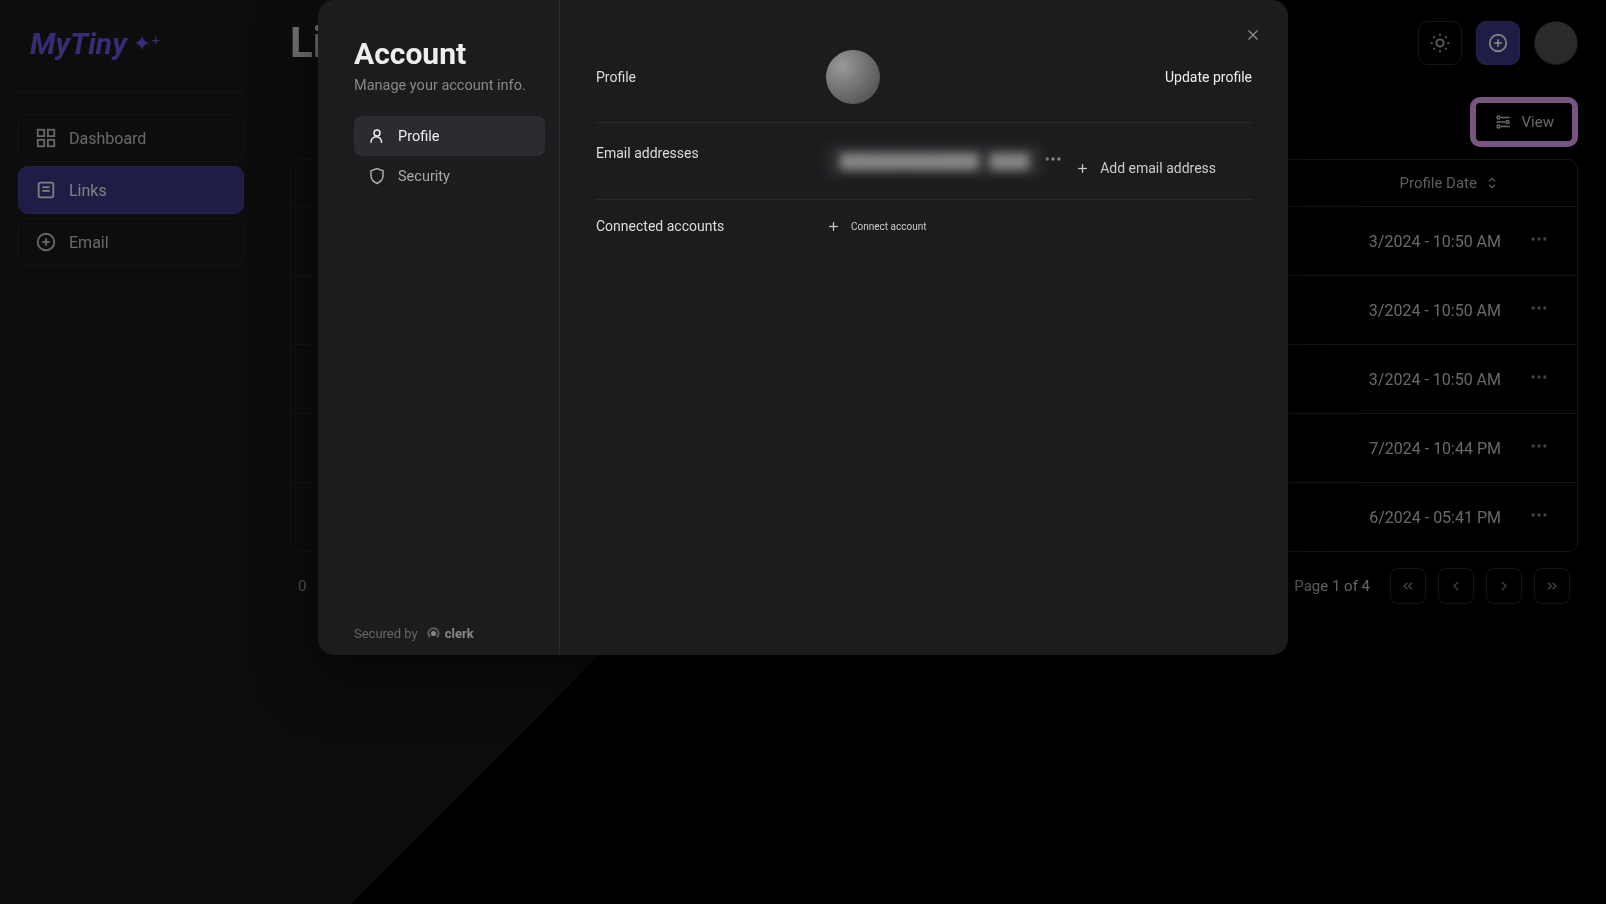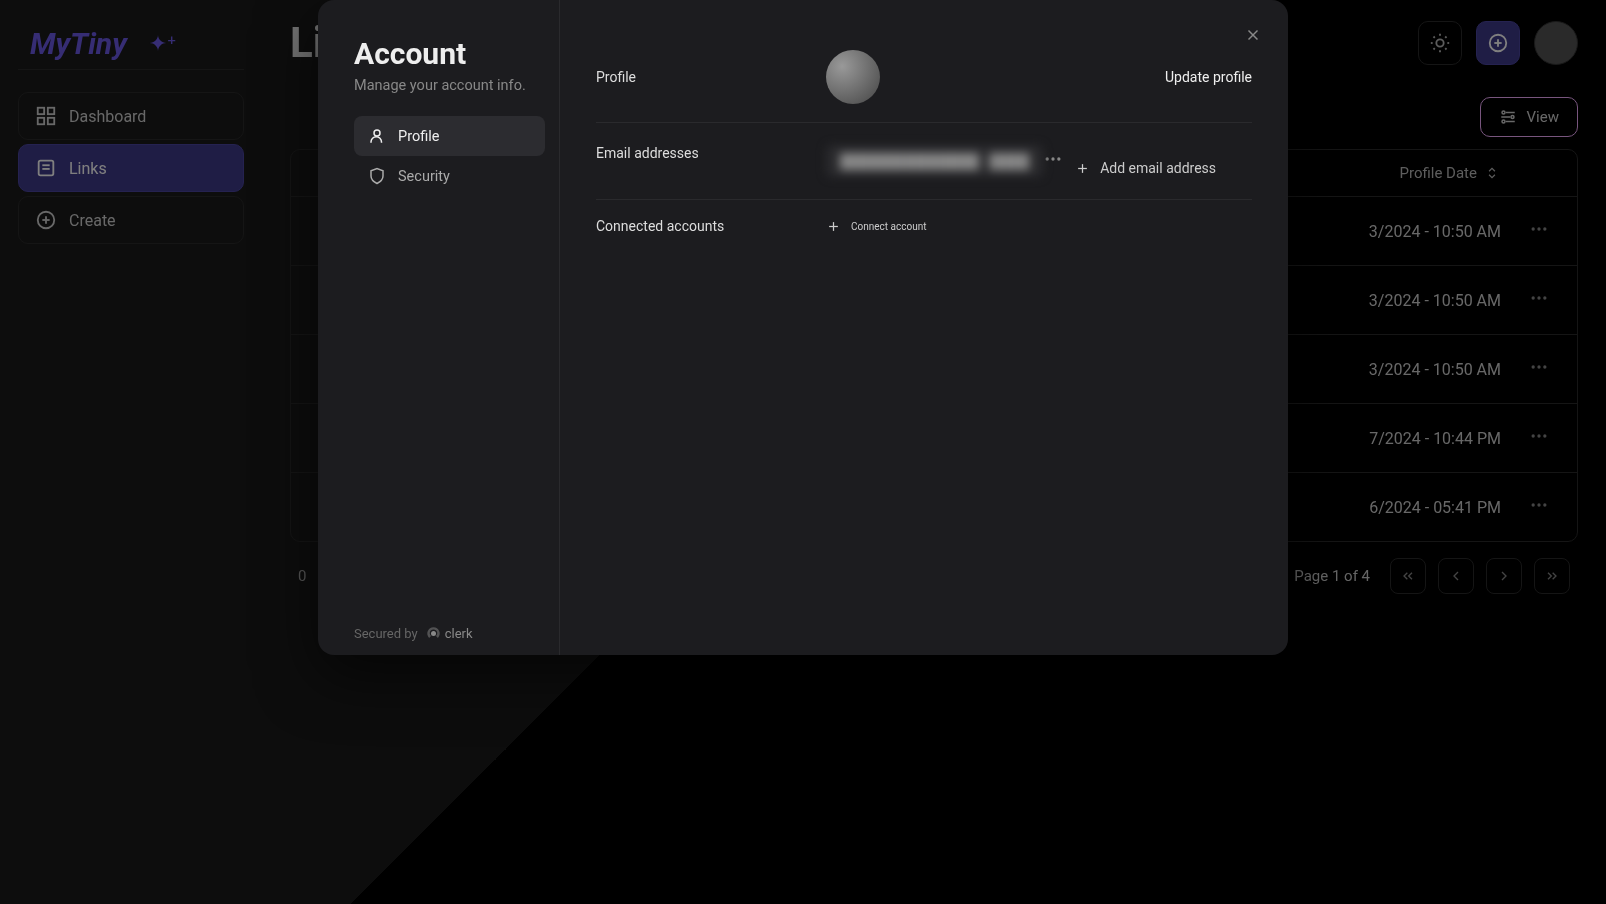--- a/index.html
+++ b/index.html
@@ -1,20 +1,20 @@
 <!DOCTYPE html>
 <html><head>
 <meta charset="utf-8">
 <style>
 *{margin:0;padding:0;box-sizing:border-box;font-family:-apple-system,BlinkMacSystemFont,"Segoe UI",Roboto,sans-serif}
 body{background:#0a0a0a;color:#e5e5e5;overflow:hidden;width:1606px;height:904px;position:relative}
 body::before{content:"";position:absolute;inset:0;background:linear-gradient(135deg,#1a1a1a 0%,#1a1a1a 50%,#000 50%,#000 100%);z-index:-1}
 
 .sidebar{position:absolute;left:0;top:0;width:262px;height:100%;padding:18px;display:flex;flex-direction:column}
-.logo{display:flex;align-items:center;gap:22px;padding:8px 12px}
+.logo{display:flex;align-items:center;gap:6px;margin-bottom:22px;padding:8px 12px}
 .logo-text{font-size:30px;font-weight:700;color:#6d5ae8;font-style:italic}
 .logo-sparkle{color:#6d5ae8;font-size:22px}
 
 .nav{display:flex;flex-direction:column;gap:4px;border-top:1px solid #2a2a2a;padding-top:22px}
 .nav-item{display:flex;align-items:center;gap:12px;padding:12px 16px;border-radius:10px;color:#d0d0d0;font-size:16px;border:1px solid transparent;cursor:pointer}
 .nav-item.bordered{border:1px solid #2a2a2a}
 .nav-item.active{background:#3f3a8a;color:#fff;border:1px solid #4a45a0}
 .nav-item svg{width:22px;height:22px}
 
 .sidebar-bottom{margin-top:auto;display:flex;flex-direction:column;gap:10px}
@@ -23,21 +23,21 @@
 
 .main{position:absolute;left:262px;top:0;right:0;height:100%;padding:18px 28px}
 .main-header{display:flex;align-items:center;justify-content:space-between;margin-bottom:30px}
 .page-title{font-size:42px;font-weight:700;color:#e5e5e5}
 .header-actions{display:flex;align-items:center;gap:14px}
 .icon-btn{width:44px;height:44px;border-radius:10px;border:1px solid #2a2a2a;display:flex;align-items:center;justify-content:center;cursor:pointer;background:transparent;color:#bbb}
 .icon-btn.primary{background:#3f3a8a;border:1px solid #4a45a0;color:#fff}
 .avatar-btn{width:44px;height:44px;border-radius:50%;border:1px solid #333;overflow:hidden;cursor:pointer;background:#555}
 
 .toolbar{display:flex;justify-content:space-between;align-items:center;margin-bottom:12px}
-.view-btn{display:flex;align-items:center;gap:10px;padding:10px 18px;border-radius:10px;border:1px solid #f0abfc;color:#d0d0d0;font-size:15px;cursor:pointer;background:transparent}
+.view-btn{display:flex;align-items:center;gap:10px;padding:10px 18px;border-radius:10px;border:6px solid #f0abfc;color:#d0d0d0;font-size:15px;cursor:pointer;background:transparent}
 
 .table{width:100%;border:1px solid #2a2a2a;border-radius:10px}
 .table-header{display:flex;padding:14px 18px;border-bottom:1px solid #2a2a2a}
 .col-date{flex:1;text-align:right;display:flex;justify-content:flex-end;align-items:center;gap:8px;color:#bbb;font-size:15px;padding-right:60px}
 .table-row{display:flex;align-items:center;padding:22px 18px;border-bottom:1px solid #2a2a2a}
 .table-row:last-child{border-bottom:none}
 .row-date{flex:1;text-align:right;color:#d0d0d0;font-size:16px;padding-right:18px}
 .row-menu{color:#888;cursor:pointer;padding:0 10px}
 
 .table-footer{display:flex;align-items:center;justify-content:space-between;padding:16px 8px}
@@ -49,21 +49,21 @@
 .overlay{position:absolute;inset:0;background:rgba(0,0,0,0.5);display:flex;align-items:flex-start;justify-content:center;}
 .modal{width:970px;background:#1c1c1f;border-radius:16px;display:flex;overflow:hidden;box-shadow:0 20px 60px rgba(0,0,0,0.6)}
 .modal-sidebar{width:242px;padding:36px 14px 14px 36px;border-right:1px solid #2a2a2d;display:flex;flex-direction:column}
 .modal-title{font-size:30px;font-weight:700;color:#eee;margin-bottom:6px}
 .modal-sub{font-size:14.5px;color:#888;margin-bottom:22px}
 .modal-nav-item{display:flex;align-items:center;gap:12px;padding:11px 14px;border-radius:8px;color:#aaa;font-size:14.5px;cursor:pointer}
 .modal-nav-item.active{background:#2c2c30;color:#eee}
 .modal-nav-item svg{width:18px;height:18px}
 .secured{margin-top:auto;padding-top:430px;display:flex;align-items:center;gap:8px;color:#666;font-size:13px}
 .secured svg{width:15px;height:15px}
-.clerk{font-weight:400;color:#888;display:flex;align-items:center;gap:4px}
+.clerk{font-weight:700;color:#888;display:flex;align-items:center;gap:4px}
 
 .modal-main{flex:1;padding:32px 36px;position:relative}
 .close-btn{position:absolute;top:20px;right:20px;width:30px;height:30px;display:flex;align-items:center;justify-content:center;cursor:pointer;color:#888;background:transparent;border:none}
 .section-title{font-size:18px;font-weight:600;color:#eee;margin-bottom:22px;padding-bottom:18px;border-bottom:1px solid #2a2a2d}
 
 .profile-row{display:flex;align-items:center;padding:18px 0;border-bottom:1px solid #2a2a2d}
 .profile-row:last-child{border-bottom:none}
 .row-label{width:230px;font-size:14px;color:#ddd}
 .row-content{flex:1;display:flex;align-items:center;gap:12px}
 .avatar-lg{width:54px;height:54px;border-radius:50%;background:#555;background:radial-gradient(circle at 30% 30%,#999,#444)}
@@ -101,21 +101,21 @@
           <line x1="8" y1="13" x2="16" y2="13"></line>
         </svg>
       <span>Links</span>
     </div>
     <div class="nav-item bordered">
       <svg viewBox="0 0 24 24" fill="none" stroke="currentColor" stroke-width="2">
           <circle cx="12" cy="12" r="9"></circle>
           <line x1="12" y1="8" x2="12" y2="16"></line>
           <line x1="8" y1="12" x2="16" y2="12"></line>
         </svg>
-      <span>Create</span>
+      <span>Email</span>
     </div>
   </div>
 </div>
 
 <div class="main">
   <div class="main-header">
     <h1 class="page-title">Links</h1>
     <div class="header-actions">
       <button class="icon-btn">
         <svg width="22" height="22" viewBox="0 0 24 24" fill="none" stroke="currentColor" stroke-width="2">

